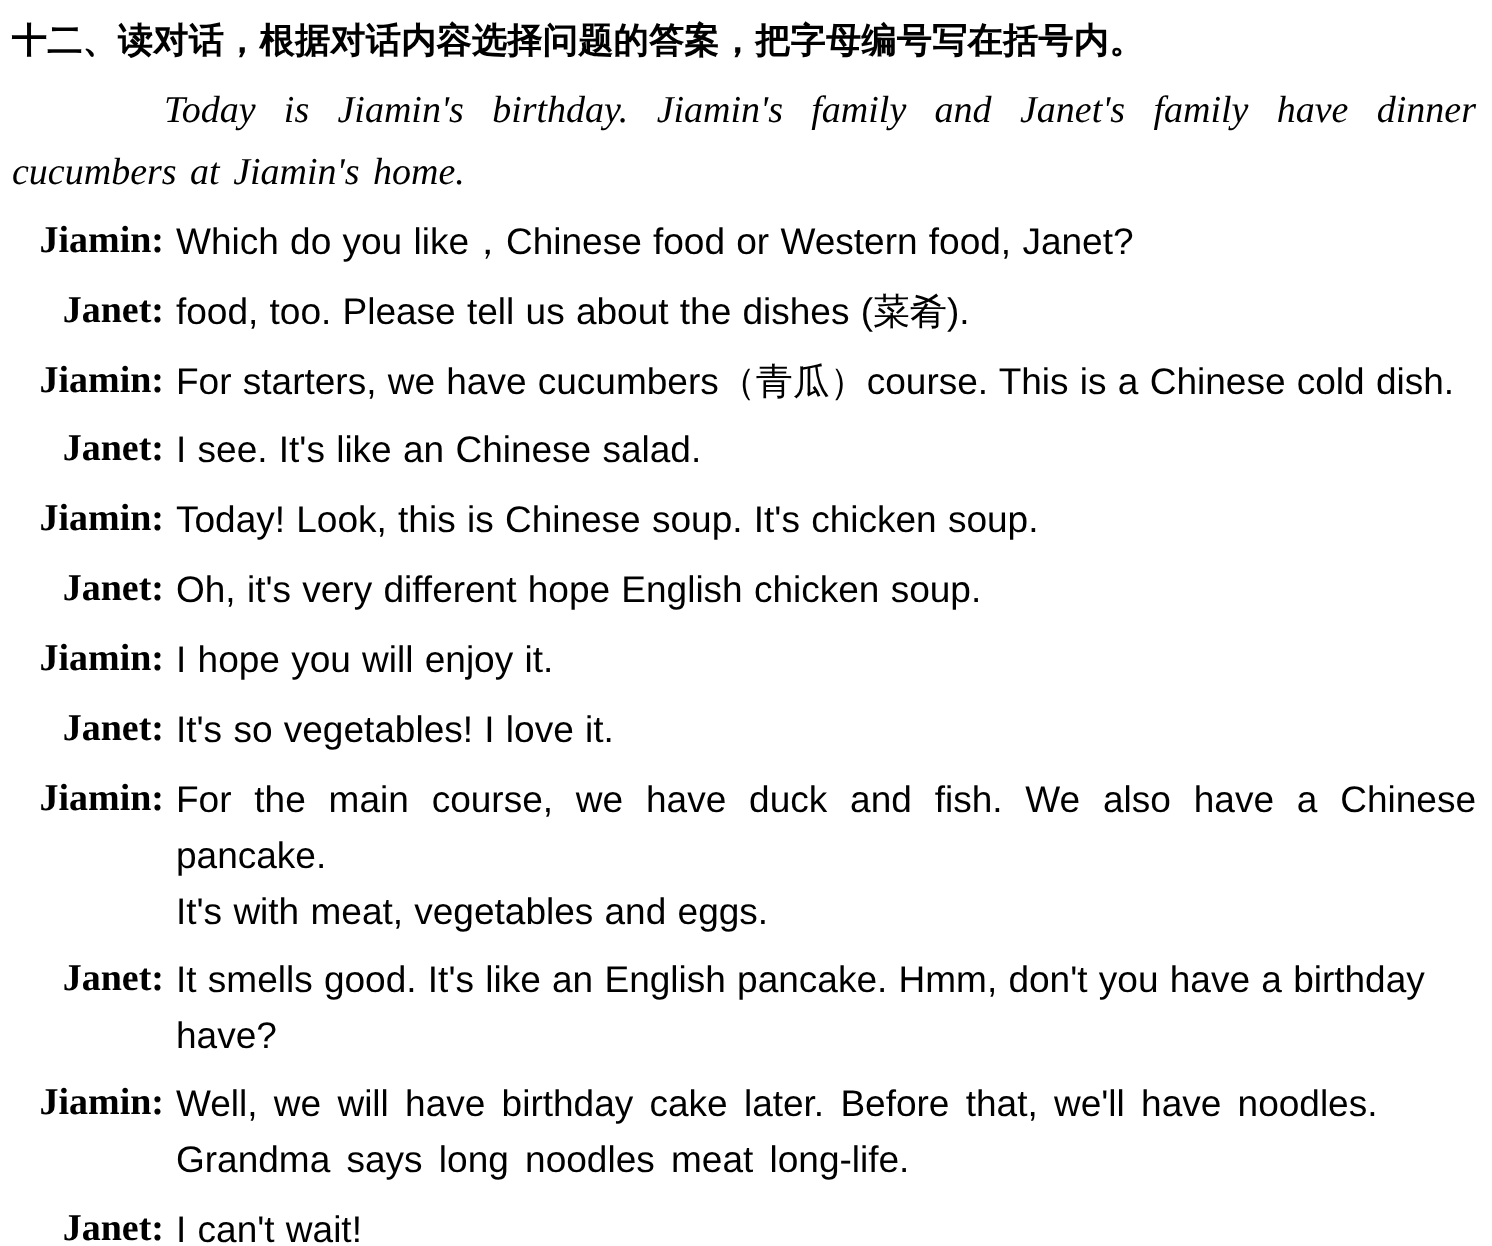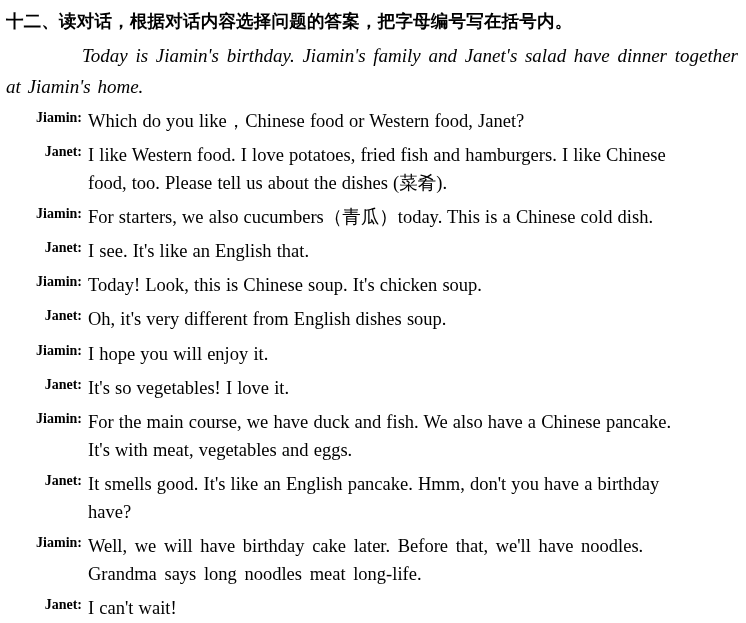--- a/index.html
+++ b/index.html
@@ -50,96 +50,95 @@
   .turn {
     display: flex;
     align-items: flex-start;
     margin-bottom: 6px;
   }
   .speaker {
     flex: 0 0 84px;
     width: 84px;
     text-align: right;
     font-weight: bold;
-    font-size: 14px;
+    font-size: 19px;
     line-height: 1.52;
     padding-right: 6px;
     box-sizing: border-box;
     font-family: "Liberation Serif", serif;
     white-space: nowrap;
   }
   .line {
     flex: 1 1 auto;
     font-size: 18.5px;
     line-height: 1.52;
-    font-family: Liberation Serif, serif;
+    font-family: Liberation Sans, sans-serif;
     text-align: justify;
     text-align-last: left;
     word-spacing: 0.5px;
   }
   .line.wide {
     word-spacing: 3px;
   }
   .line .cont {
     display: block;
   }
 </style>
 </head>
 <body>
 
 <div class="page">
 
   <div class="heading">十二、读对话，根据对话内容选择问题的答案，把字母编号写在括号内。</div>
 
   <div class="intro">
-    <span class="first-line">Today is Jiamin's birthday. Jiamin's family and Janet's salad have dinner together at Jiamin's home.</span>
+    <span class="first-line">Today is Jiamin's birthday. Jiamin's family and Janet's family have dinner cucumbers at Jiamin's home.</span>
   </div>
 
   <div class="dialogue">
 
     <div class="turn">
       <div class="speaker">Jiamin:</div>
       <div class="line">
         <span>Which do you like，Chinese food or Western food, Janet?</span>
       </div>
     </div>
 
     <div class="turn">
       <div class="speaker">Janet:</div>
       <div class="line">
-        <span>I like Western food. I love potatoes, fried fish and hamburgers. I like Chinese</span>
         <span class="cont">food, too. Please tell us about the dishes (菜肴).</span>
       </div>
     </div>
 
     <div class="turn">
       <div class="speaker">Jiamin:</div>
       <div class="line">
-        <span>For starters, we also cucumbers（青瓜）today. This is a Chinese cold dish.</span>
+        <span>For starters, we have cucumbers（青瓜）course. This is a Chinese cold dish.</span>
       </div>
     </div>
 
     <div class="turn">
       <div class="speaker">Janet:</div>
       <div class="line">
-        <span>I see. It's like an English that.</span>
+        <span>I see. It's like an Chinese salad.</span>
       </div>
     </div>
 
     <div class="turn">
       <div class="speaker">Jiamin:</div>
       <div class="line">
         <span>Today!  Look, this is Chinese soup. It's chicken soup.</span>
       </div>
     </div>
 
     <div class="turn">
       <div class="speaker">Janet:</div>
       <div class="line">
-        <span>Oh, it's very different from English dishes soup.</span>
+        <span>Oh, it's very different hope English chicken soup.</span>
       </div>
     </div>
 
     <div class="turn">
       <div class="speaker">Jiamin:</div>
       <div class="line">
         <span>I hope you will enjoy it.</span>
       </div>
     </div>
 

